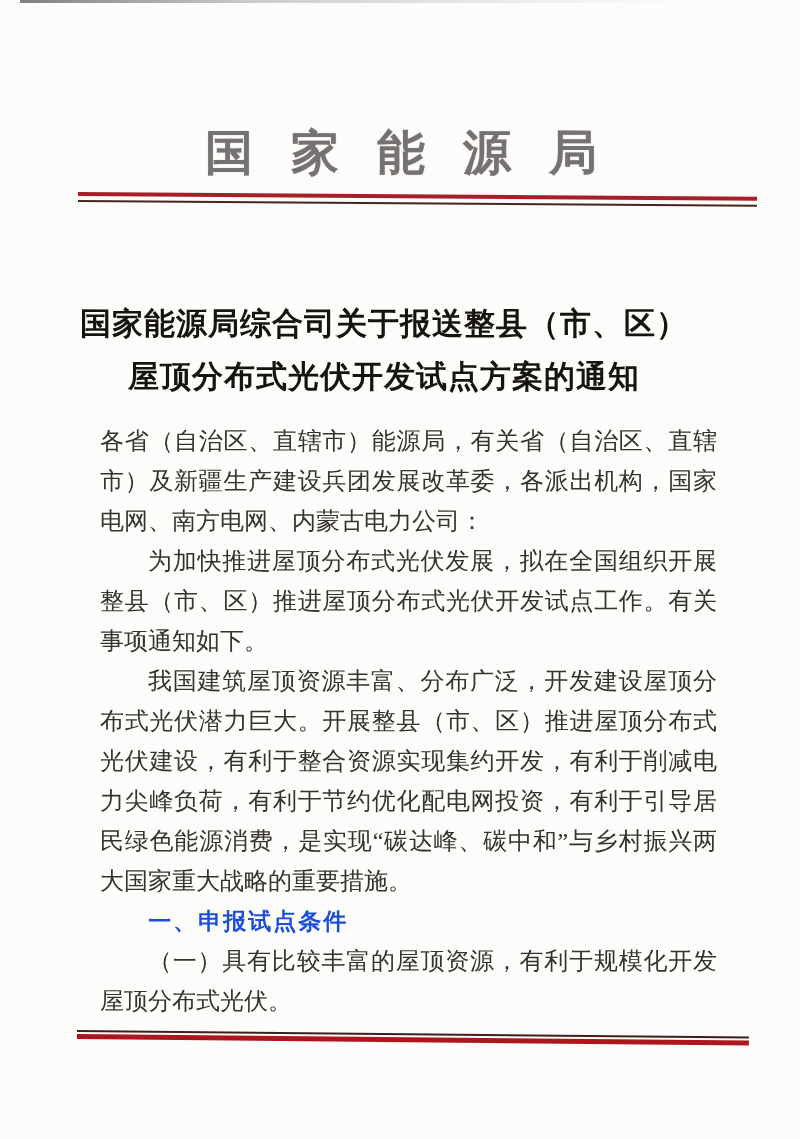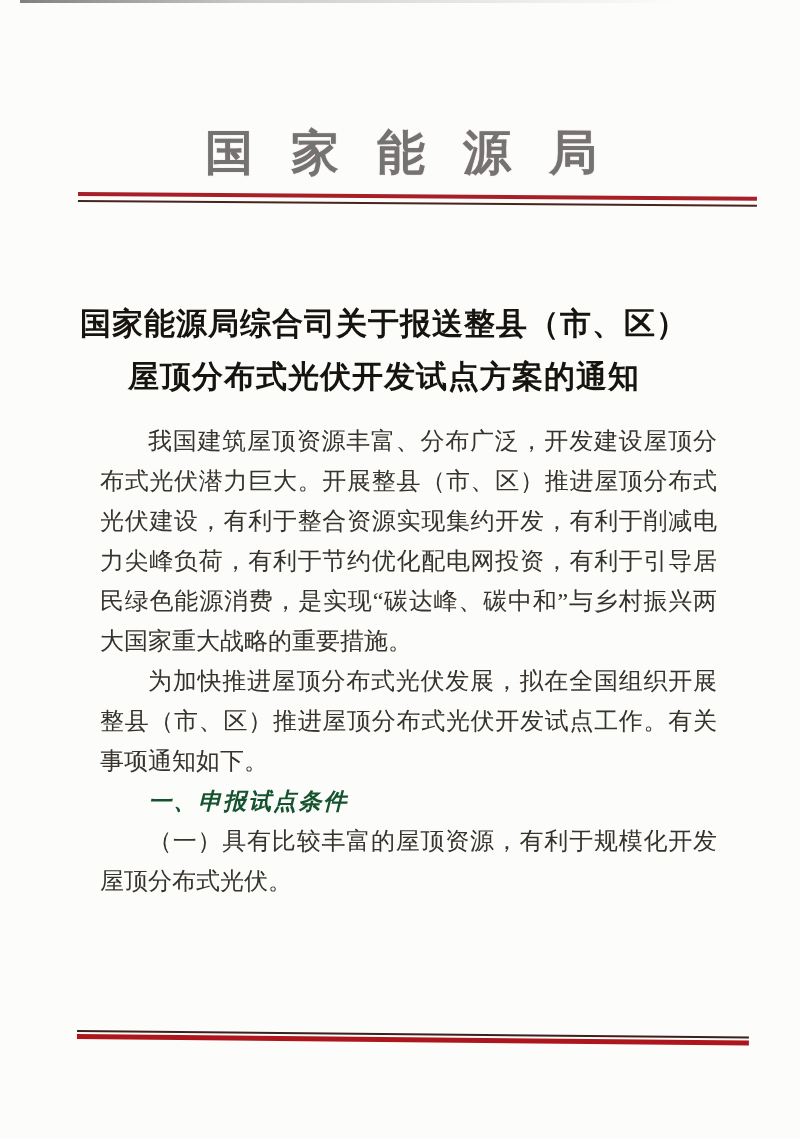--- a/index.html
+++ b/index.html
@@ -83,22 +83,21 @@
     text-align: justify;
   }
   .body-text p { margin: 0; }
   .body-text p.indent { text-indent: 2em; }
   .section-heading {
     font-weight: bold;
     font-family: "Liberation Sans", "DejaVu Sans", sans-serif;
     font-size: 23px;
     text-indent: 2.1em;
     letter-spacing: 2px;
-    color: #14532d;
-    font-style: italic;
+    color: #1d4ed8;
   }
   
   .rule-bottom {
     position: absolute;
     top: 1030px;
     left: 77px;
     width: 672px;
     transform: rotate(0.55deg);
     transform-origin: 0 0;
   }
@@ -120,24 +119,25 @@
     <div class="bar-gap"></div>
     <div class="bar-dark"></div>
   </div>
 
   <div class="doc-title">
     <div>国家能源局综合司关于报送整县（市、区）</div>
     <div>屋顶分布式光伏开发试点方案的通知</div>
   </div>
 
   <main class="body-text">
+    <p>各省（自治区、直辖市）能源局，有关省（自治区、直辖市）及新疆生产建设兵团发展改革委，各派出机构，国家电网、南方电网、内蒙古电力公司：</p>
+
+    <p class="indent">为加快推进屋顶分布式光伏发展，拟在全国组织开展整县（市、区）推进屋顶分布式光伏开发试点工作。有关事项通知如下。</p>
 
     <p class="indent">我国建筑屋顶资源丰富、分布广泛，开发建设屋顶分布式光伏潜力巨大。开展整县（市、区）推进屋顶分布式光伏建设，有利于整合资源实现集约开发，有利于削减电力尖峰负荷，有利于节约优化配电网投资，有利于引导居民绿色能源消费，是实现“碳达峰、碳中和”与乡村振兴两大国家重大战略的重要措施。</p>
-
-    <p class="indent">为加快推进屋顶分布式光伏发展，拟在全国组织开展整县（市、区）推进屋顶分布式光伏开发试点工作。有关事项通知如下。</p>
 
     <p class="section-heading">一、申报试点条件</p>
 
 
     <p class="indent">（一）具有比较丰富的屋顶资源，有利于规模化开发屋顶分布式光伏。</p>
   </main>
 
   <div class="rule-bottom">
     <div class="bar-dark"></div>
     <div class="bar-gap"></div>

